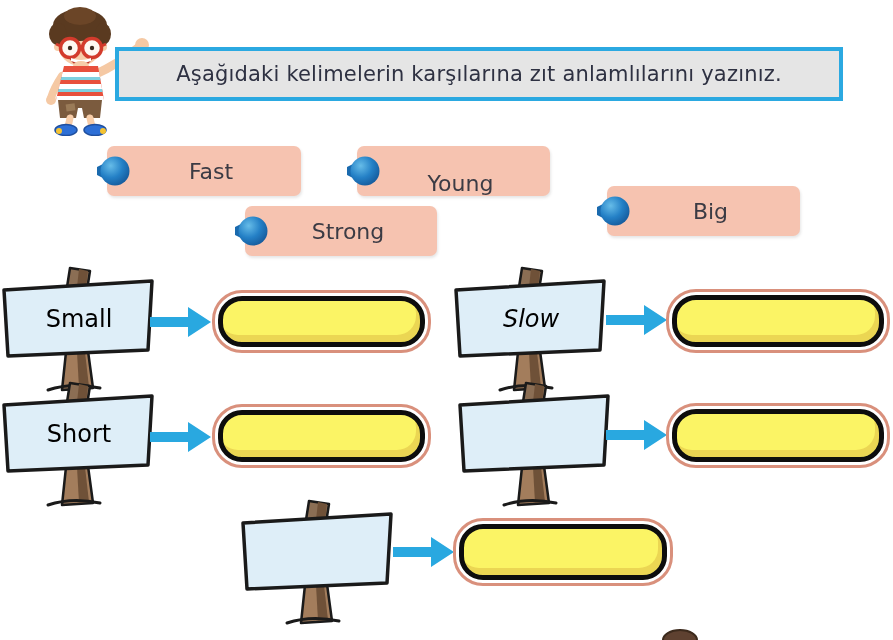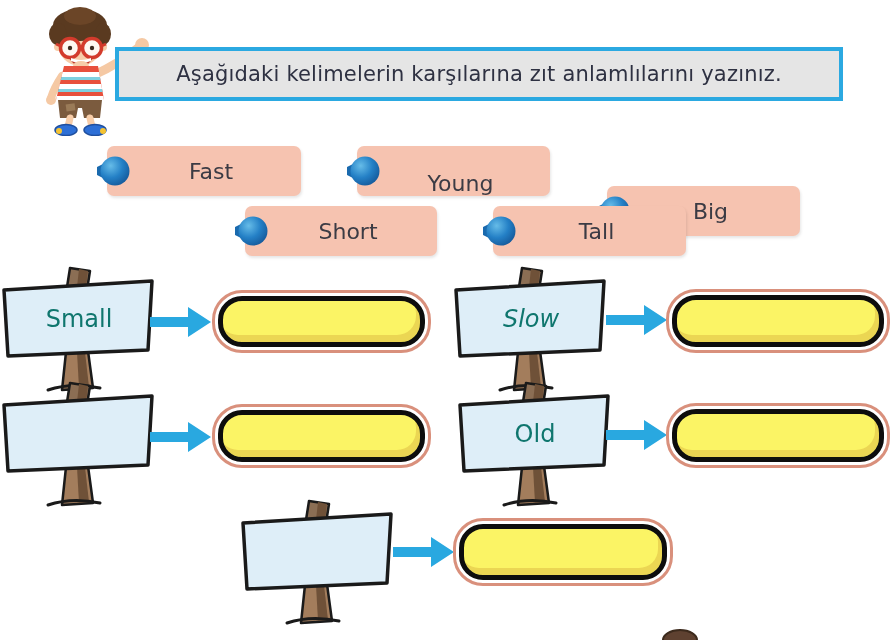--- a/index.html
+++ b/index.html
@@ -30,21 +30,21 @@
     position:absolute; left:-12px; top:50%; transform:translateY(-50%);
     width:36px; height:34px; pointer-events:none;
   }
 
   
   .signpost { position:absolute; width:158px; height:132px; }
   .signpost svg { position:absolute; left:0; top:0; }
   .signpost .sign-label {
     position:absolute; left:6px; top:18px; width:146px; height:70px;
     display:flex; align-items:center; justify-content:center;
-    font-size:24px; color:#0f766e;
+    font-size:24px; color:#000000;
   }
 
   
   .arrow { position:absolute; width:62px; height:36px; }
 
   
   .answer {
     position:absolute; border:3px solid #D9907C; border-radius:30px; padding:3px;
     background:transparent;
   }
@@ -146,28 +146,21 @@
       <path d="M8,10 L2,13 L2,21 L8,24 Z" fill="#1A6AAE"></path>
       <circle cx="20" cy="17" r="14.5" fill="url(#pinGrad)"></circle>
     </svg>
     <span class="label">Big</span>
   </div>
   <div class="bank-item" style="left:245px; top:206px; width:192px;">
     <svg class="pin" viewBox="0 0 36 34">
       <path d="M8,10 L2,13 L2,21 L8,24 Z" fill="#1A6AAE"></path>
       <circle cx="20" cy="17" r="14.5" fill="url(#pinGrad)"></circle>
     </svg>
-    <span class="label">Short</span>
-  </div>
-  <div class="bank-item" style="left:493px; top:206px; width:193px;">
-    <svg class="pin" viewBox="0 0 36 34">
-      <path d="M8,10 L2,13 L2,21 L8,24 Z" fill="#1A6AAE"></path>
-      <circle cx="20" cy="17" r="14.5" fill="url(#pinGrad)"></circle>
-    </svg>
-    <span class="label">Tall</span>
+    <span class="label">Strong</span>
   </div>
 
   <div class="signpost" style="left:0px; top:266px;">
     <svg width="158" height="132" viewBox="0 0 158 132">
       <polygon points="70,2 90,5 87,24 67,21" fill="#8B6E54" stroke="#1A1A1A" stroke-width="2.5" stroke-linejoin="round"></polygon>
       <polygon points="79,3 88,5 86,23 77,21" fill="#6F5138"></polygon>
       <polygon points="66,86 88,85 93,122 62,124" fill="#A37D5C" stroke="#1A1A1A" stroke-width="2.5" stroke-linejoin="round"></polygon>
       <polygon points="77,86 85,86 89,121 79,122" fill="#6F5138"></polygon>
       <path d="M48,124 Q72,116 100,122" stroke="#1A1A1A" stroke-width="3" fill="none" stroke-linecap="round"></path>
       <polygon points="4,24 152,15 148,84 8,90" fill="#DEEEF8" stroke="#1A1A1A" stroke-width="3.5" stroke-linejoin="round"></polygon>
@@ -189,32 +182,32 @@
 
   <div class="signpost" style="left:0px; top:381px;">
     <svg width="158" height="132" viewBox="0 0 158 132">
       <polygon points="70,2 90,5 87,24 67,21" fill="#8B6E54" stroke="#1A1A1A" stroke-width="2.5" stroke-linejoin="round"></polygon>
       <polygon points="79,3 88,5 86,23 77,21" fill="#6F5138"></polygon>
       <polygon points="66,86 88,85 93,122 62,124" fill="#A37D5C" stroke="#1A1A1A" stroke-width="2.5" stroke-linejoin="round"></polygon>
       <polygon points="77,86 85,86 89,121 79,122" fill="#6F5138"></polygon>
       <path d="M48,124 Q72,116 100,122" stroke="#1A1A1A" stroke-width="3" fill="none" stroke-linecap="round"></path>
       <polygon points="4,24 152,15 148,84 8,90" fill="#DEEEF8" stroke="#1A1A1A" stroke-width="3.5" stroke-linejoin="round"></polygon>
     </svg>
+    <div class="sign-label">Short</div>
   </div>
 
   <div class="signpost" style="left:456px; top:381px;">
     <svg width="158" height="132" viewBox="0 0 158 132">
       <polygon points="70,2 90,5 87,24 67,21" fill="#8B6E54" stroke="#1A1A1A" stroke-width="2.5" stroke-linejoin="round"></polygon>
       <polygon points="79,3 88,5 86,23 77,21" fill="#6F5138"></polygon>
       <polygon points="66,86 88,85 93,122 62,124" fill="#A37D5C" stroke="#1A1A1A" stroke-width="2.5" stroke-linejoin="round"></polygon>
       <polygon points="77,86 85,86 89,121 79,122" fill="#6F5138"></polygon>
       <path d="M48,124 Q72,116 100,122" stroke="#1A1A1A" stroke-width="3" fill="none" stroke-linecap="round"></path>
       <polygon points="4,24 152,15 148,84 8,90" fill="#DEEEF8" stroke="#1A1A1A" stroke-width="3.5" stroke-linejoin="round"></polygon>
     </svg>
-    <div class="sign-label">Old</div>
   </div>
 
   <div class="signpost" style="left:239px; top:499px;">
     <svg width="158" height="132" viewBox="0 0 158 132">
       <polygon points="70,2 90,5 87,24 67,21" fill="#8B6E54" stroke="#1A1A1A" stroke-width="2.5" stroke-linejoin="round"></polygon>
       <polygon points="79,3 88,5 86,23 77,21" fill="#6F5138"></polygon>
       <polygon points="66,86 88,85 93,122 62,124" fill="#A37D5C" stroke="#1A1A1A" stroke-width="2.5" stroke-linejoin="round"></polygon>
       <polygon points="77,86 85,86 89,121 79,122" fill="#6F5138"></polygon>
       <path d="M48,124 Q72,116 100,122" stroke="#1A1A1A" stroke-width="3" fill="none" stroke-linecap="round"></path>
       <polygon points="4,24 152,15 148,84 8,90" fill="#DEEEF8" stroke="#1A1A1A" stroke-width="3.5" stroke-linejoin="round"></polygon>

